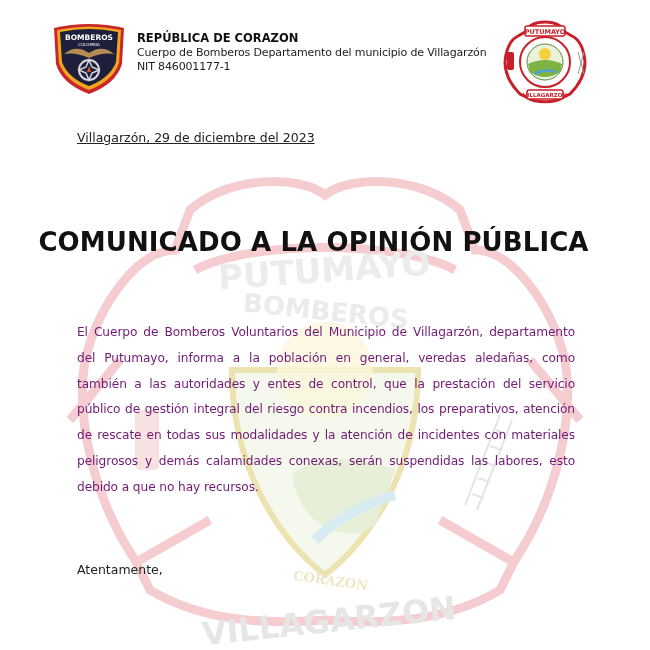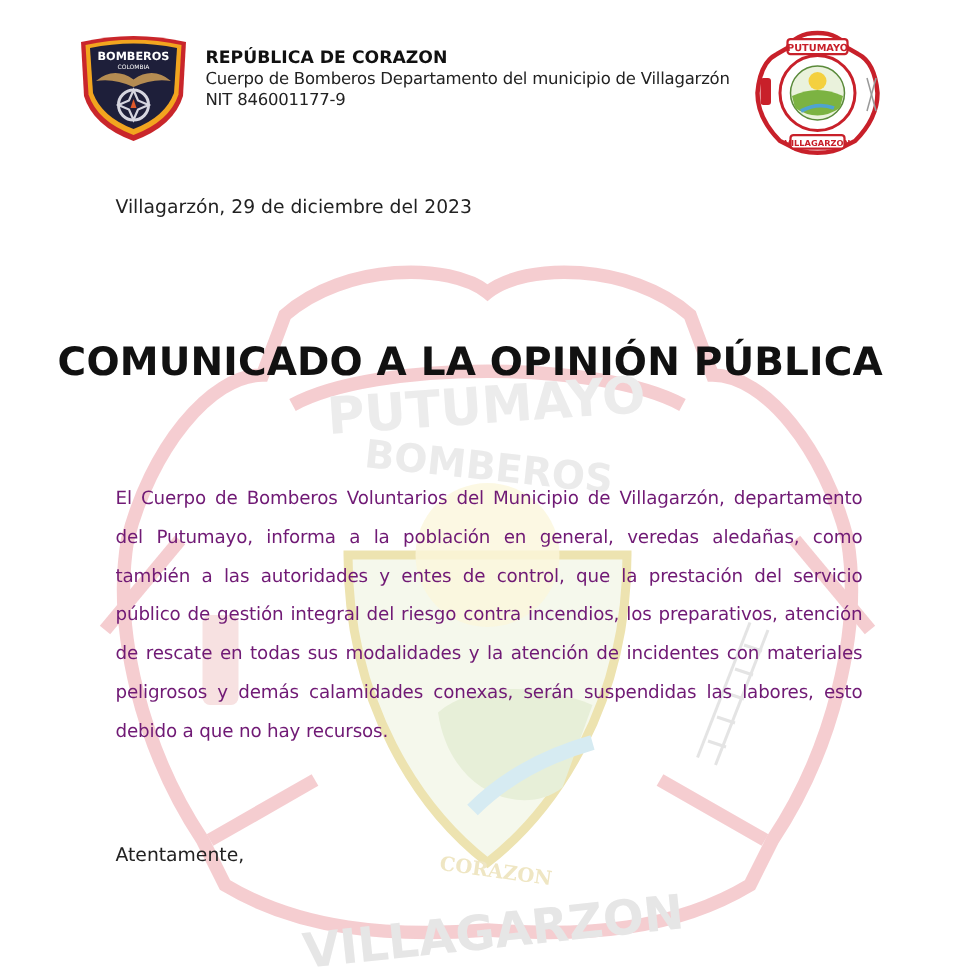--- a/index.html
+++ b/index.html
@@ -12,21 +12,21 @@
     .watermark { position: absolute; left: 0; top: 0; width: 650px; height: 650px; z-index: 0; pointer-events: none; }
     .page { position: absolute; left: 0; top: 0; width: 650px; height: 650px; z-index: 1; }
 
     .logo-left { position: absolute; left: 50px; top: 20px; width: 78px; height: 76px; }
     .logo-right { position: absolute; left: 500px; top: 18px; width: 90px; height: 88px; }
 
     .header-text { position: absolute; left: 137px; top: 31px; line-height: 14.5px; font-size: 11px; }
     .header-text .country { font-weight: bold; font-size: 11.5px; color: #111; }
     .header-text .line { color: #222; letter-spacing: -0.15px; }
 
-    .date { position: absolute; left: 77px; top: 130px; font-size: 12.5px; color: #222; }
+    .date { position: absolute; left: 77px; top: 130px; font-size: 12.5px; color: #222; text-decoration: underline; }
 
     .title {
       position: absolute; left: 0; width: 627px; top: 227px; text-align: center;
       font-size: 26px; font-weight: bold; color: #111; letter-spacing: 0.1px;
     }
 
     .body-para {
       position: absolute; left: 77px; top: 320px; width: 498px;
       font-size: 12.2px; line-height: 25.8px; color: #701a75; text-align: justify;
       letter-spacing: -0.1px;
@@ -81,21 +81,21 @@
     <text x="39" y="26" text-anchor="middle" font-family="DejaVu Sans, sans-serif" font-size="4" fill="#ffffff">COLOMBIA</text>
     <path d="M14 34 Q26 24 39 33 Q52 24 64 34 Q52 32 39 38 Q26 32 14 34 Z" fill="#b58c52"></path>
     <circle cx="39" cy="50" r="10" fill="none" stroke="#d6d6e0" stroke-width="2"></circle>
     <path d="M39 40 L42 47 L49 50 L42 53 L39 60 L36 53 L29 50 L36 47 Z" fill="none" stroke="#d6d6e0" stroke-width="1.5"></path>
     <path d="M39 46 L41 52 L37 52 Z" fill="#e05a2a"></path>
   </svg>
 
   <div class="header-text">
     <div class="country">REPÚBLICA DE CORAZON</div>
     <div class="line">Cuerpo de Bomberos Departamento del municipio de Villagarzón</div>
-    <div class="line">NIT 846001177-9</div>
+    <div class="line">NIT 846001177-1</div>
   </div>
 
   <svg class="logo-right" viewBox="0 0 90 88" xmlns="http://www.w3.org/2000/svg">
     <path d="M45 4 C35 4 28 8 25 14 L18 18 C10 22 6 32 5 44 C5 58 12 68 20 76 L28 80 C35 85 55 85 62 80 L70 76 C78 68 85 58 85 44 C84 32 80 22 72 18 L65 14 C62 8 55 4 45 4 Z" fill="#ffffff" stroke="#c8202a" stroke-width="3"></path>
     <rect x="25" y="8" width="40" height="10" rx="2" fill="#ffffff" stroke="#c8202a" stroke-width="1.5"></rect>
     <text x="45" y="16" text-anchor="middle" font-family="DejaVu Sans, sans-serif" font-size="6.5" font-weight="bold" fill="#c8202a">PUTUMAYO</text>
     <circle cx="45" cy="44" r="25" fill="#ffffff" stroke="#c8202a" stroke-width="2"></circle>
     <circle cx="45" cy="44" r="18" fill="#eaf2dc" stroke="#5a8a3a" stroke-width="1"></circle>
     <circle cx="45" cy="36" r="6" fill="#f4d03f"></circle>
     <path d="M28 46 Q45 38 62 46 L60 54 Q45 64 30 54 Z" fill="#7cb342"></path>

